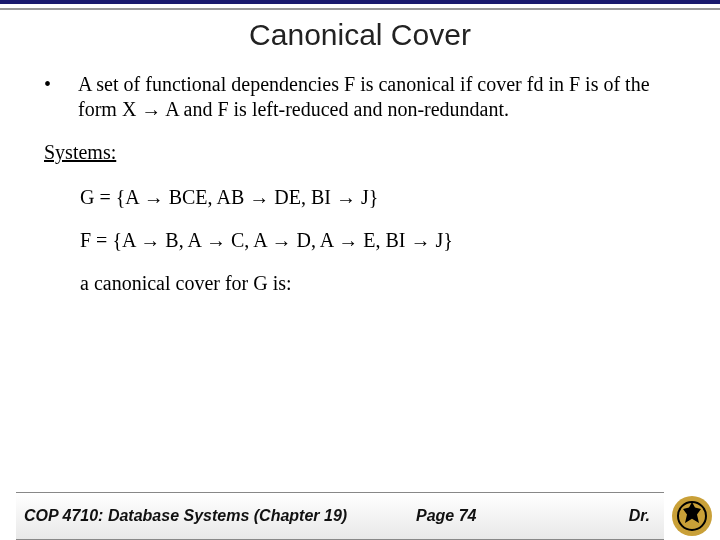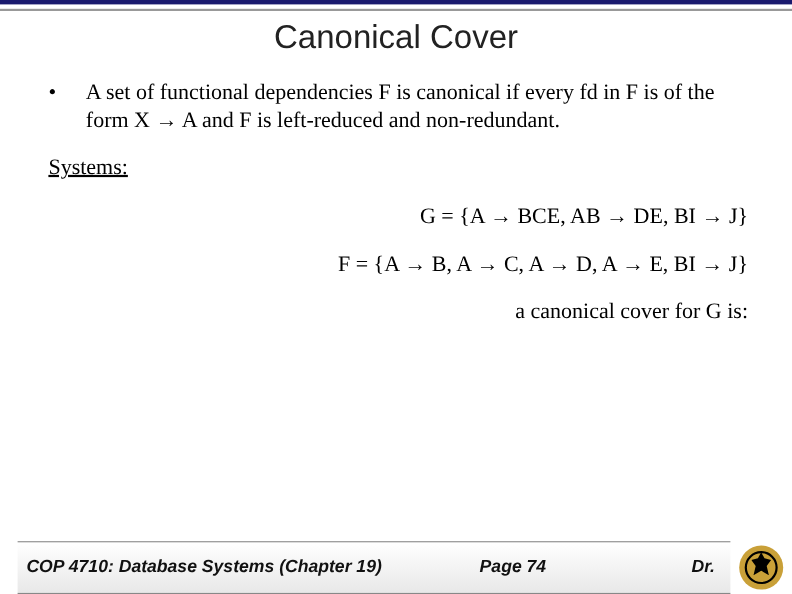--- a/index.html
+++ b/index.html
@@ -29,21 +29,21 @@
     color: #000;
     line-height: 1.25;
   }
 
   .bullet-row { display: flex; margin-bottom: 18px; }
   .bullet-mark { width: 38px; flex: none; text-align: left; padding-left: 4px; }
   .bullet-text { flex: 1; }
 
   .example-label { text-decoration: underline; margin-bottom: 20px; margin-left: 4px; }
 
-  .indent { margin-left: 40px; margin-bottom: 18px; text-align: right; }
+  .indent { margin-left: 40px; margin-bottom: 18px; }
 
   .footer {
     position: absolute;
     left: 16px; right: 0; bottom: 0;
     height: 48px;
     display: flex;
     align-items: stretch;
   }
   .footer-bar {
     flex: 1;
@@ -59,21 +59,20 @@
     color: #111;
     padding-left: 8px;
     position: relative;
   }
   .footer-course { }
   .footer-page {
     position: absolute;
     left: 400px;
     font-style: italic;
     font-weight: bold;
-    margin-left: 20px;
   }
   .footer-author {
     position: absolute;
     right: 14px;
     font-style: italic;
     font-weight: bold;
   }
 
   .logo-wrap {
     width: 56px;
@@ -117,21 +116,21 @@
 
 <div class="slide">
   <div class="top-shadow"></div>
 
   <h1 class="title">Canonical Cover</h1>
 
   <div class="body">
 
     <div class="bullet-row">
       <div class="bullet-mark">•</div>
-      <div class="bullet-text">A set of functional dependencies F is canonical if every fd in F is of the form X → A and F is left-reduced and non-redundant.</div>
+      <div class="bullet-text">A set of functional dependencies F is canonical if cover fd in F is of the form X → A and F is left-reduced and non-redundant.</div>
     </div>
 
     <div class="example-label">Systems:</div>
 
     <div class="indent">G = {A → BCE,  AB → DE,  BI → J}</div>
 
     <div class="indent">F = {A → B, A → C, A → D, A → E, BI → J}</div>
 
     <div class="indent">a canonical cover for G is:</div>
 

